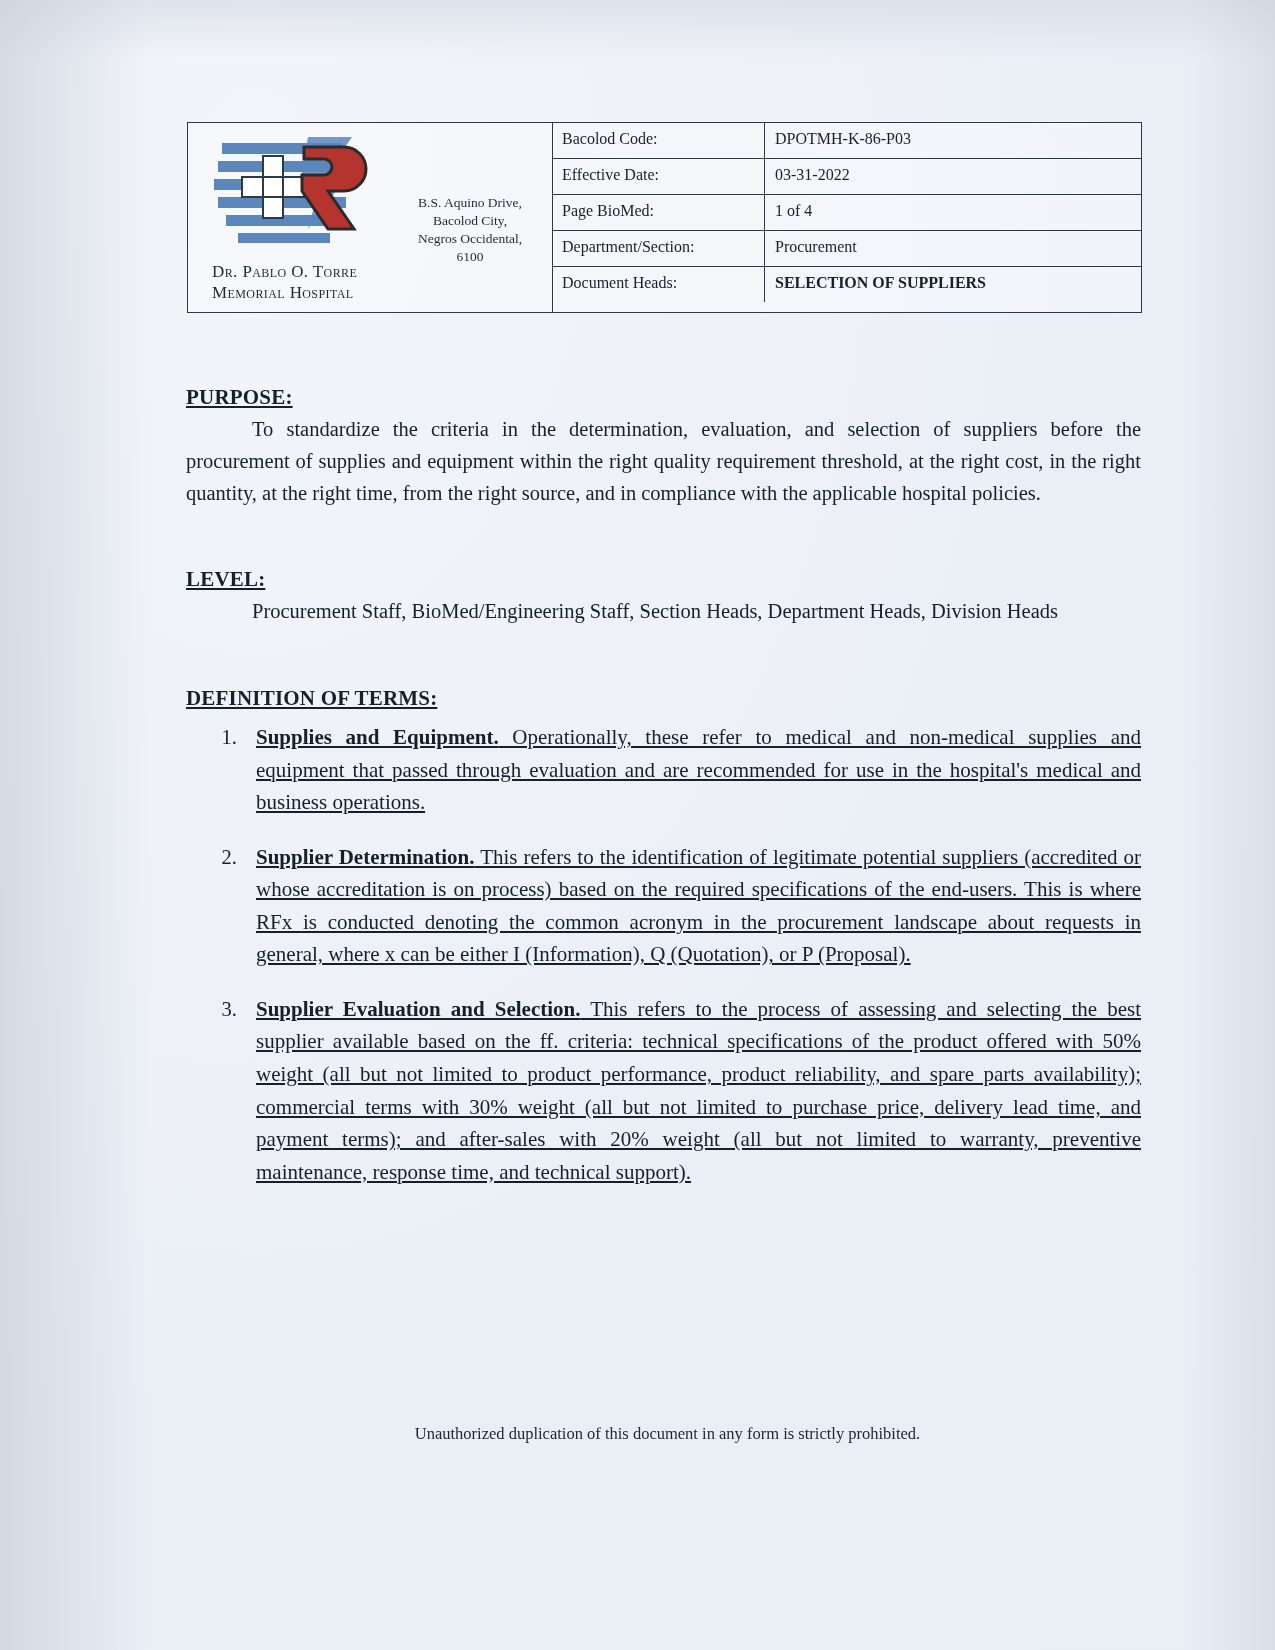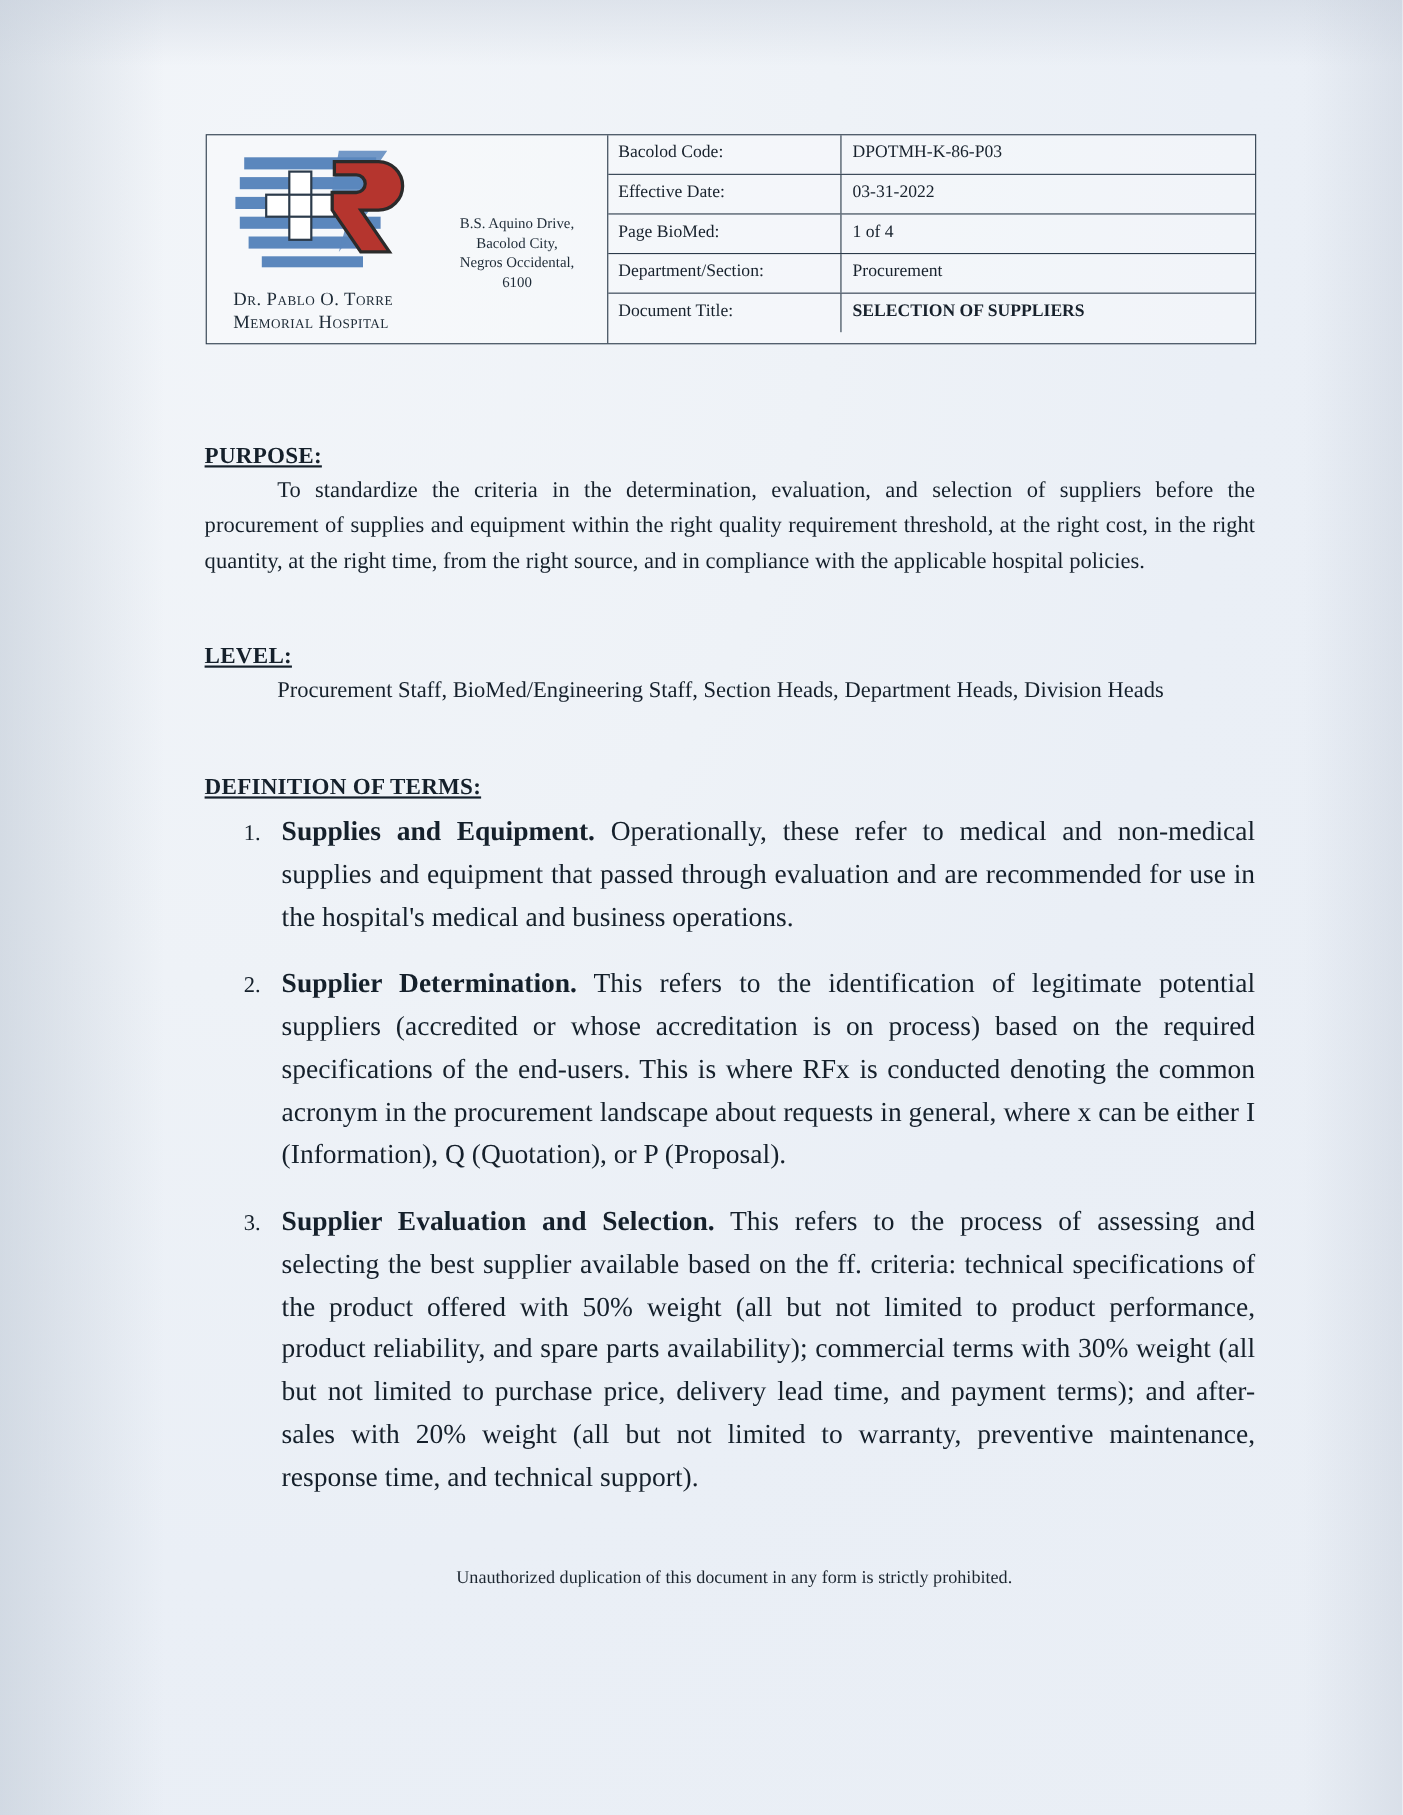--- a/index.html
+++ b/index.html
@@ -117,21 +117,21 @@
     padding: 7px 0 6px 10px;
     font-size: 16px;
     color: #17212c;
   }
   .meta-value.bold { font-weight: bold; }
 
   
   .content {
     position: absolute;
     left: 186px;
-    top: 402px;
+    top: 385px;
     width: 955px;
   }
   h2.sect {
     font-size: 21px;
     font-weight: bold;
     text-decoration: underline;
     margin: 0 0 4px 0;
     letter-spacing: 0.2px;
     color: #15202b;
   }
@@ -142,22 +142,23 @@
     text-align: justify;
     text-justify: inter-word;
     color: #15202b;
   }
   p.indent { text-indent: 66px; }
   .gap-lg { height: 58px; }
 
   ol.terms {
     margin: 10px 0 0 0;
     padding-left: 56px;
-    font-size: 25px;
+    font-size: 21px;
     color: #15202b;
+    text-decoration: underline;
   }
   ol.terms > li {
     margin-bottom: 22px;
     padding-left: 14px;
     line-height: 1.55;
     text-align: justify;
     text-justify: inter-word;
   }
   ol.terms > li::marker { font-size: 20.5px; }
   .term-name { font-weight: bold; }
@@ -233,21 +234,21 @@
       </div>
       <div class="meta-row">
         <div class="meta-label">Page BioMed:</div>
         <div class="meta-value">1 of 4</div>
       </div>
       <div class="meta-row">
         <div class="meta-label">Department/Section:</div>
         <div class="meta-value">Procurement</div>
       </div>
       <div class="meta-row">
-        <div class="meta-label">Document Title:</div>
+        <div class="meta-label">Document Heads:</div>
         <div class="meta-value bold">SELECTION OF SUPPLIERS</div>
       </div>
     </div>
   </div>
 
   <div class="content">
 
     <h2 class="sect">PURPOSE:</h2>
     <p class="body indent">To standardize the criteria in the determination, evaluation, and selection of suppliers before the procurement of supplies and equipment within the right quality requirement threshold, at the right cost, in the right quantity, at the right time, from the right source, and in compliance with the applicable hospital policies.</p>
 

